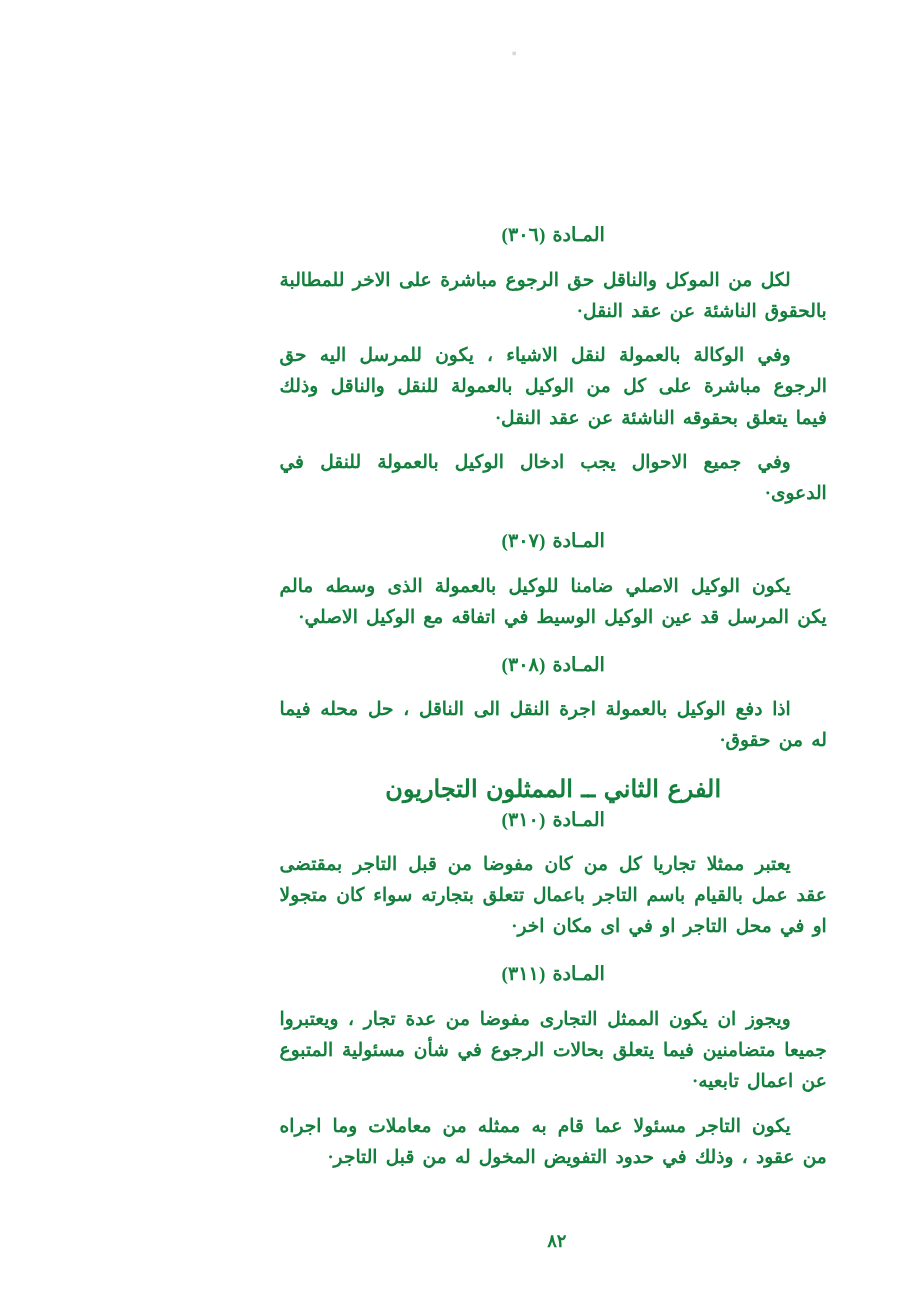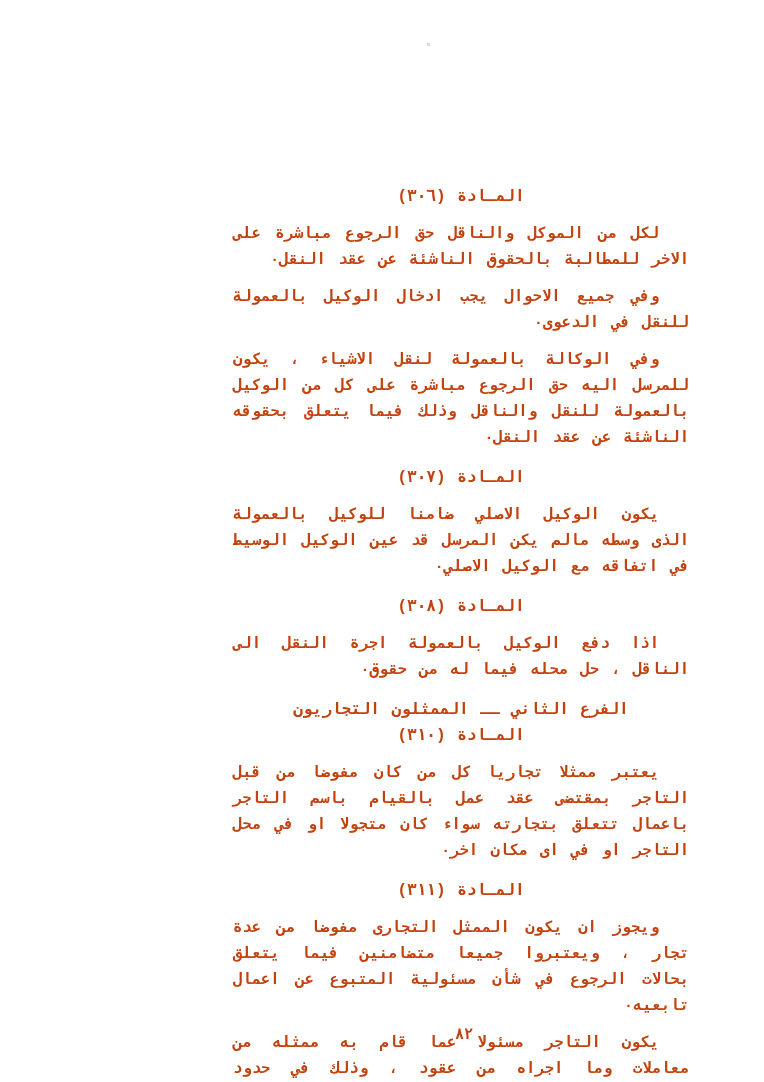--- a/index.html
+++ b/index.html
@@ -7,36 +7,36 @@
     padding: 0;
     background: #ffffff;
   }
   .page {
     position: relative;
     width: 604px;
     height: 1082px;
     background: #ffffff;
     overflow: hidden;
     direction: rtl;
-    font-family: Liberation Mono, monospace;
-    color: #c2410c;
+    font-family: Liberation Serif, serif;
+    color: #15803d;
   }
   .content {
     position: absolute;
     top: 184px;
     right: 64px;
     left: 62px;
     text-align: justify;
   }
   section.article {
     margin: 0 0 14px 0;
   }
   .branch-heading {
     margin: 0;
-    font-size: 16px;
+    font-size: 20px;
     font-weight: bold;
     text-align: center;
     line-height: 26px;
     word-spacing: 2px;
     letter-spacing: 0.5px;
   }
   .article-title {
     margin: 0;
     font-size: 16px;
     font-weight: bold;
@@ -79,22 +79,22 @@
 
 <div class="page">
 
   <div class="scan-speck"></div>
 
   <main class="content">
 
     <section class="article">
       <h2 class="article-title">المـادة (٣٠٦)</h2>
       <p class="para">لكل من الموكل والناقل حق الرجوع مباشرة على الاخر للمطالبة بالحقوق الناشئة عن عقد النقل·</p>
+      <p class="para">وفي الوكالة بالعمولة لنقل الاشياء ، يكون للمرسل اليه حق الرجوع مباشرة على كل من الوكيل بالعمولة للنقل والناقل وذلك فيما يتعلق بحقوقه الناشئة عن عقد النقل·</p>
       <p class="para">وفي جميع الاحوال يجب ادخال الوكيل بالعمولة للنقل في الدعوى·</p>
-      <p class="para">وفي الوكالة بالعمولة لنقل الاشياء ، يكون للمرسل اليه حق الرجوع مباشرة على كل من الوكيل بالعمولة للنقل والناقل وذلك فيما يتعلق بحقوقه الناشئة عن عقد النقل·</p>
     </section>
 
     <section class="article">
       <h2 class="article-title">المـادة (٣٠٧)</h2>
       <p class="para">يكون الوكيل الاصلي ضامنا للوكيل بالعمولة الذى وسطه مالم يكن المرسل قد عين الوكيل الوسيط في اتفاقه مع الوكيل الاصلي·</p>
     </section>
 
     <section class="article">
       <h2 class="article-title">المـادة (٣٠٨)</h2>
       <p class="para">اذا دفع الوكيل بالعمولة اجرة النقل الى الناقل ، حل محله فيما له من حقوق·</p>

